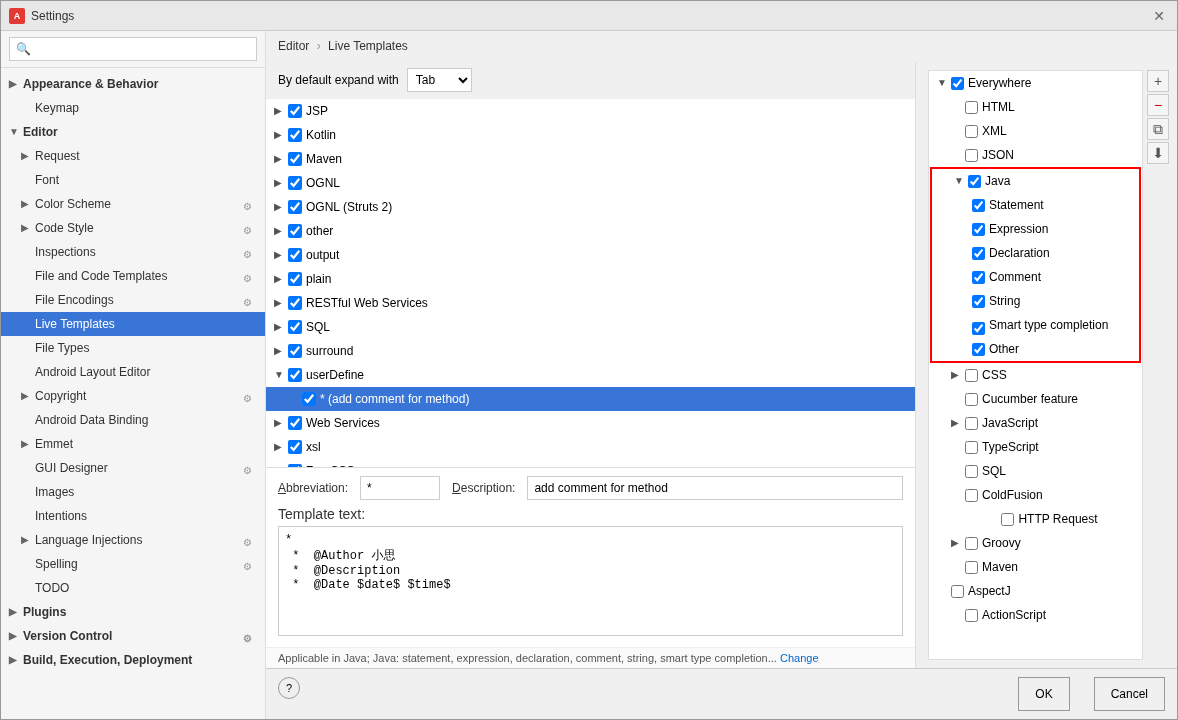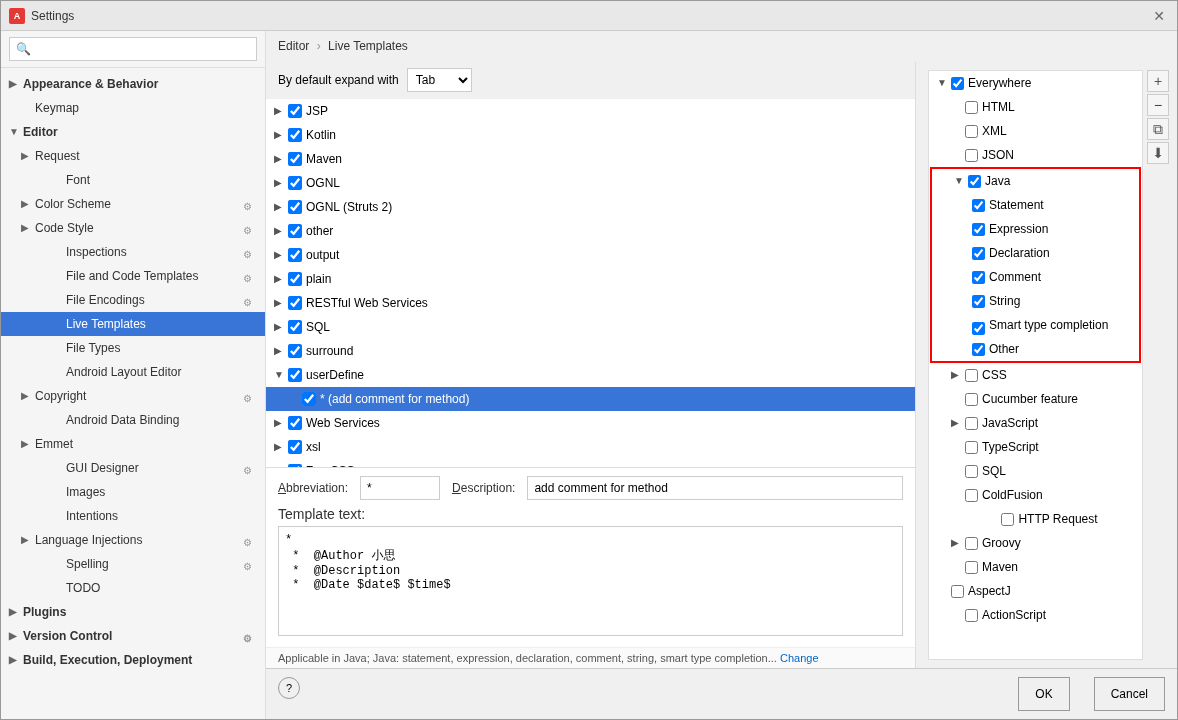--- a/index.html
+++ b/index.html
@@ -17,21 +17,21 @@
     
     .sidebar { width: 265px; background: #f5f5f5; border-right: 1px solid #ddd; display: flex; flex-direction: column; overflow: hidden; flex-shrink: 0; }
     .search-box { padding: 6px 8px; border-bottom: 1px solid #ddd; }
     .search-input { width: 100%; height: 24px; border: 1px solid #ccc; padding: 0 6px; font-size: 12px; background: white; }
     
     .sidebar-tree { overflow-y: auto; flex: 1; padding: 4px 0; }
     .tree-item { padding: 2px 8px 2px 16px; cursor: pointer; display: flex; align-items: center; font-size: 12px; color: #333; line-height: 20px; }
     .tree-item.selected { background: #3875d7; color: white; }
     .tree-item.section { font-weight: bold; padding-left: 8px; }
     .tree-item.level1 { padding-left: 20px; }
-    .tree-item.level2 { padding-left: 51px; }
+    .tree-item.level2 { padding-left: 20px; }
     .tree-arrow { width: 12px; margin-right: 2px; font-size: 10px; color: #666; flex-shrink: 0; }
     .tree-item.selected .tree-arrow { color: white; }
     .settings-icon { width: 14px; height: 14px; margin-left: auto; color: #999; font-size: 10px; }
     
     
     .right-panel { flex: 1; display: flex; flex-direction: column; overflow: hidden; }
     
     .breadcrumb { padding: 8px 12px; font-size: 12px; color: #333; border-bottom: 1px solid #eee; flex-shrink: 0; }
     .breadcrumb-sep { color: #999; margin: 0 4px; }
     

